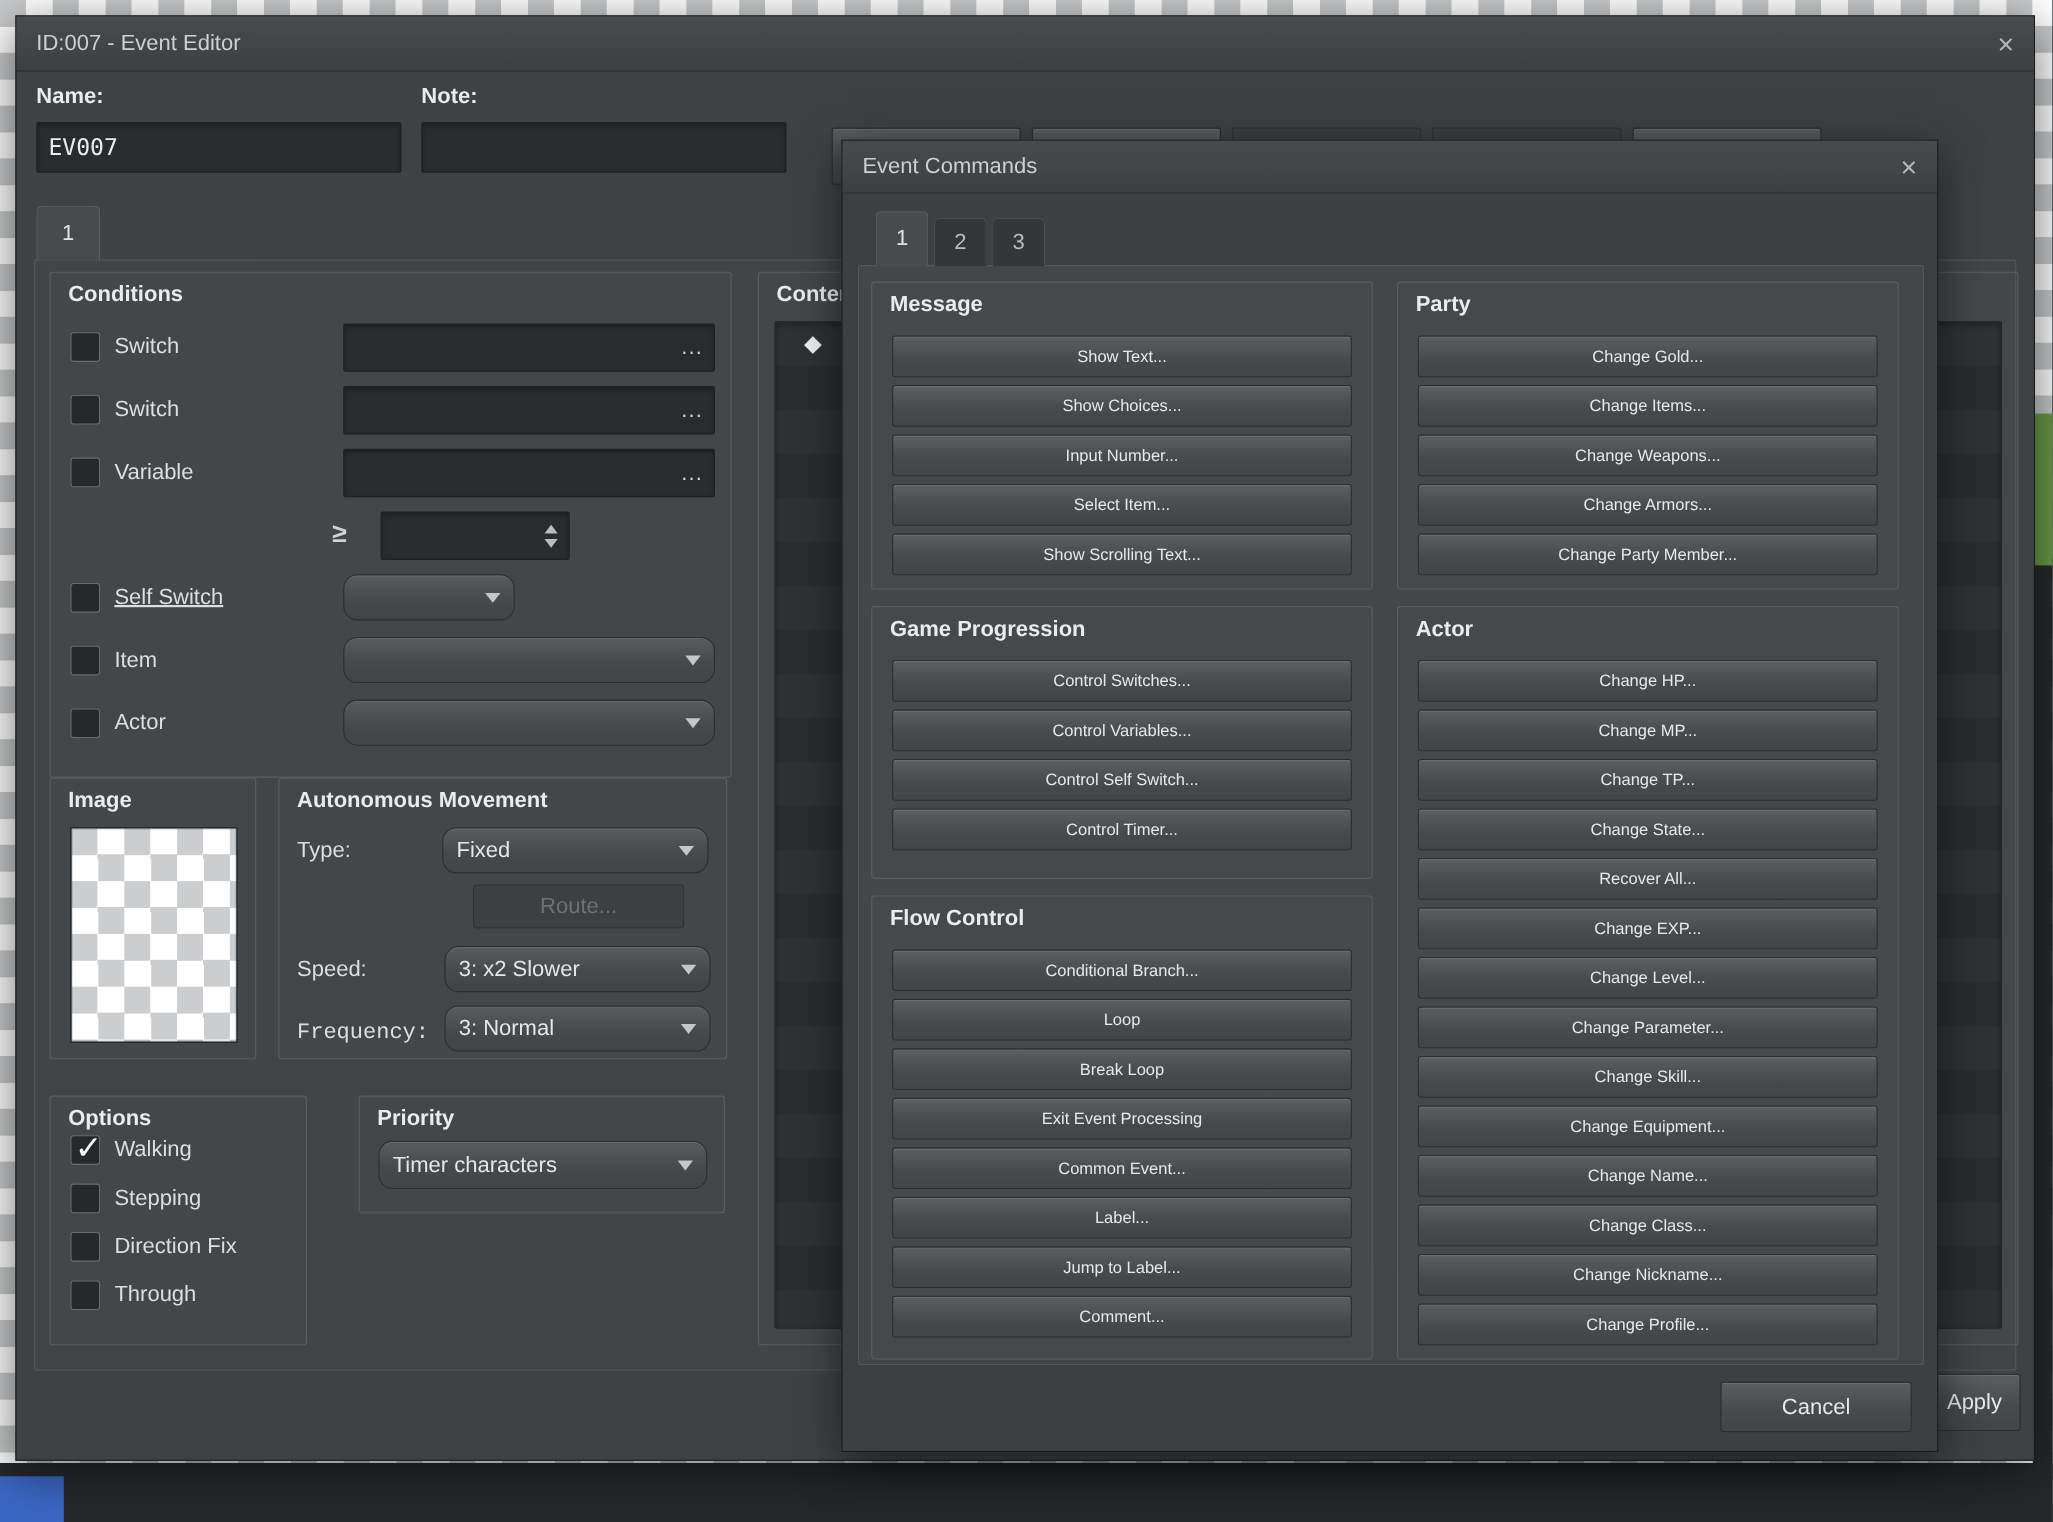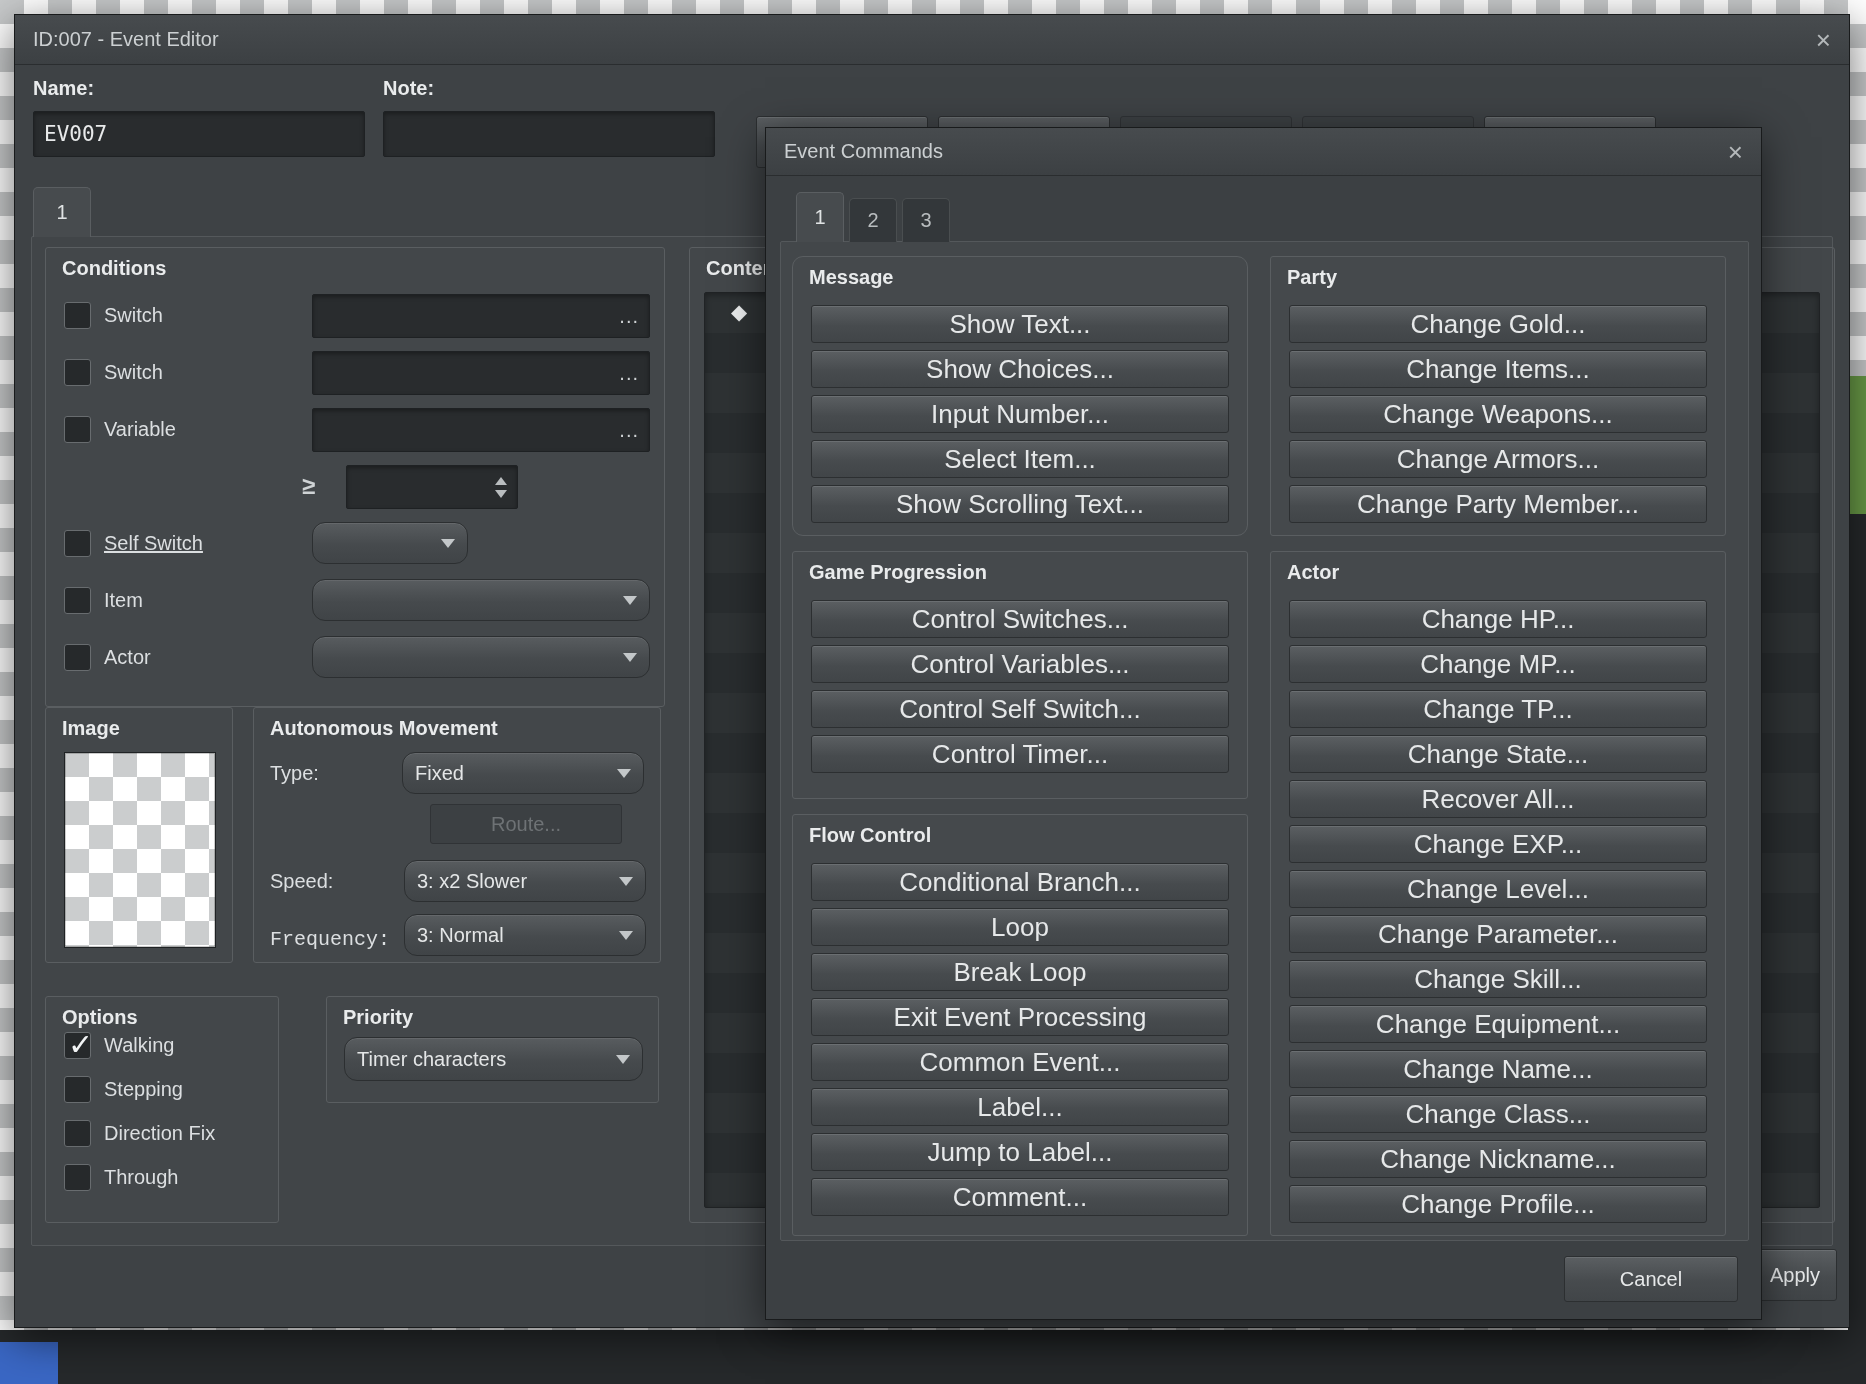--- a/index.html
+++ b/index.html
@@ -28,21 +28,21 @@
     color:#e9ebec; white-space:nowrap; }
 
   .btn { position:absolute; display:flex; align-items:center; justify-content:center;
     background:linear-gradient(180deg,#5b5f62,#474b4e 55%,#414548);
     border:1px solid #2c2f31; border-radius:3px; color:#e6e8e9; font-size:20px;
     box-shadow:inset 0 1px 0 rgba(255,255,255,.10); cursor:default; white-space:nowrap; }
   .btn.left { justify-content:flex-start; padding-left:16px;margin-top:29px; }
   .btn.disabled { background:#3c4043; color:#6e7275; border-color:#303336; box-shadow:none; }
 
   .cmd-btn { position:relative; display:block; width:100%; height:38px; margin-bottom:7px;
-    font-family:inherit; font-size:26px; text-align:center; }
+    font-family:inherit; font-size:15px; text-align:center; }
   .btn-col { position:absolute; left:18px; right:18px; top:48px; }
 
   .field { position:absolute; background:#292c2e; border:1px solid #1e2123; border-radius:2px;
     box-shadow:inset 0 2px 4px rgba(0,0,0,.35); color:#e8eaeb; font-size:20px;
     display:flex; align-items:center; padding:0 10px; }
   input.field { font-family:"DejaVu Sans Mono","Liberation Mono",monospace; font-size:21px; }
   .browse { margin-left:auto; color:#cfd3d5; letter-spacing:1px; font-size:20px; }
 
   .dropdown { position:absolute; display:flex; align-items:center; padding:0 12px;
     background:linear-gradient(180deg,#585c5f,#464a4d 55%,#404447);
@@ -217,21 +217,21 @@
     <div class="titlebar" style="height:48px;">
       <span class="t">Event Commands</span>
       <span class="close-x">×</span>
     </div>
 
     <div class="tab" style="left:30px; top:64px; width:48px; height:50px;">1</div>
     <div class="tab unsel" style="left:83px; top:70px; width:48px; height:44px;">2</div>
     <div class="tab unsel" style="left:136px; top:70px; width:48px; height:44px;">3</div>
     <div class="panel" style="left:14px; top:113px; width:969px; height:1000px; background:#43474a;"></div>
 
-    <div class="groupbox" style="left:26px; top:128px; width:456px; height:280px; z-index:2;border-radius:11px;">
+    <div class="groupbox" style="left:26px; top:128px; width:456px; height:280px; z-index:2;">
       <span class="grouptitle">Message</span>
       <div class="btn-col">
           <button class="btn cmd-btn">Show Text...</button>
           <button class="btn cmd-btn">Show Choices...</button>
           <button class="btn cmd-btn">Input Number...</button>
           <button class="btn cmd-btn">Select Item...</button>
           <button class="btn cmd-btn">Show Scrolling Text...</button>
         </div>
     </div>
 

